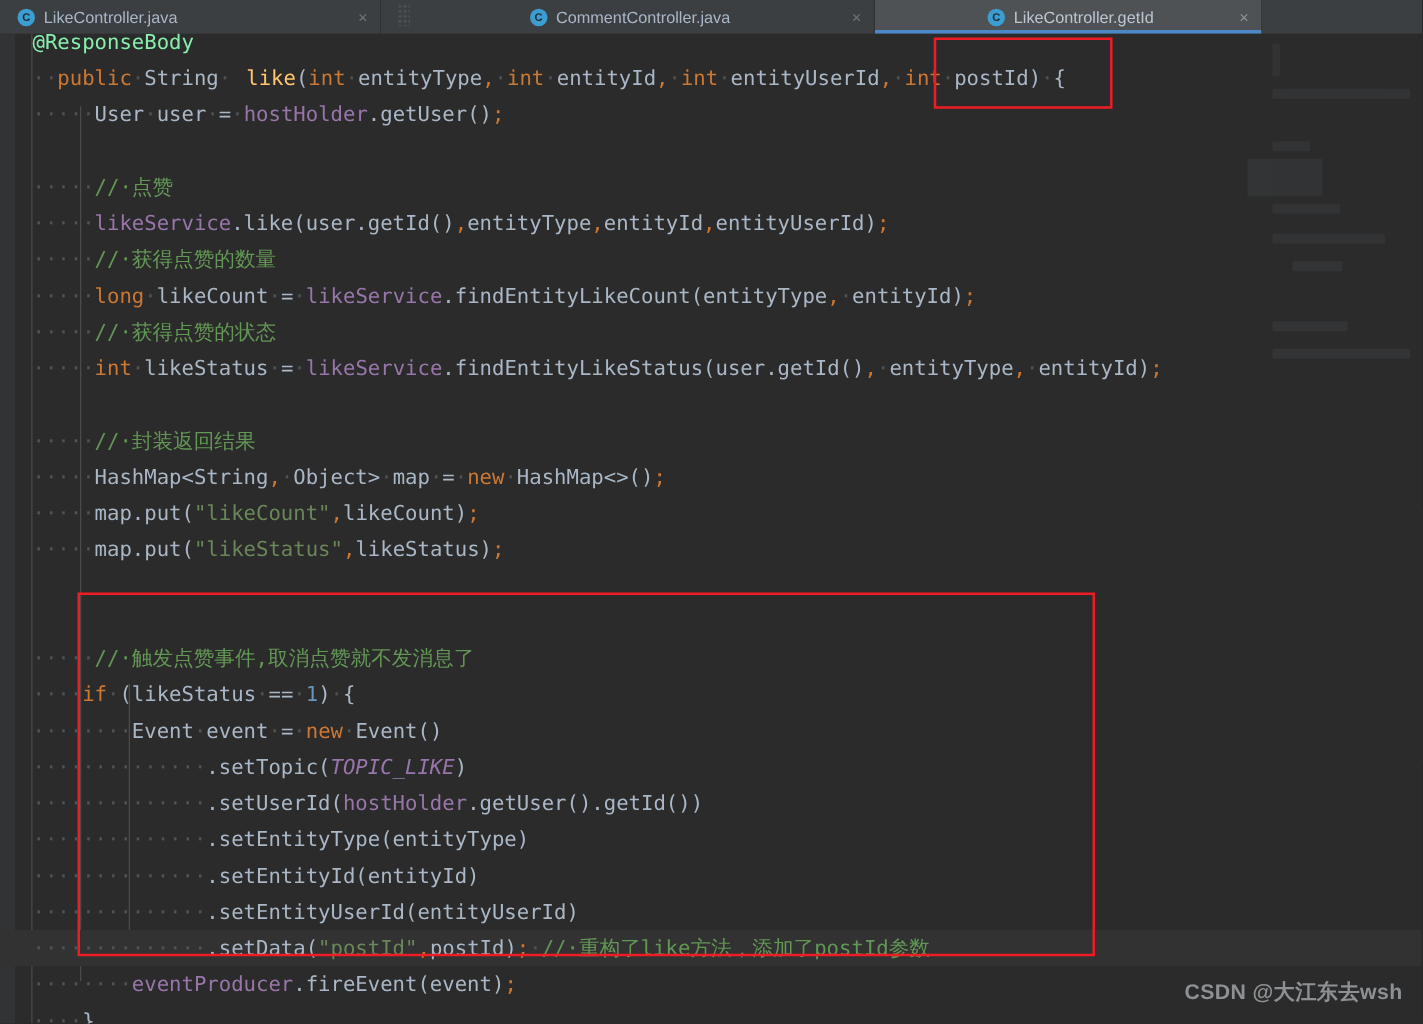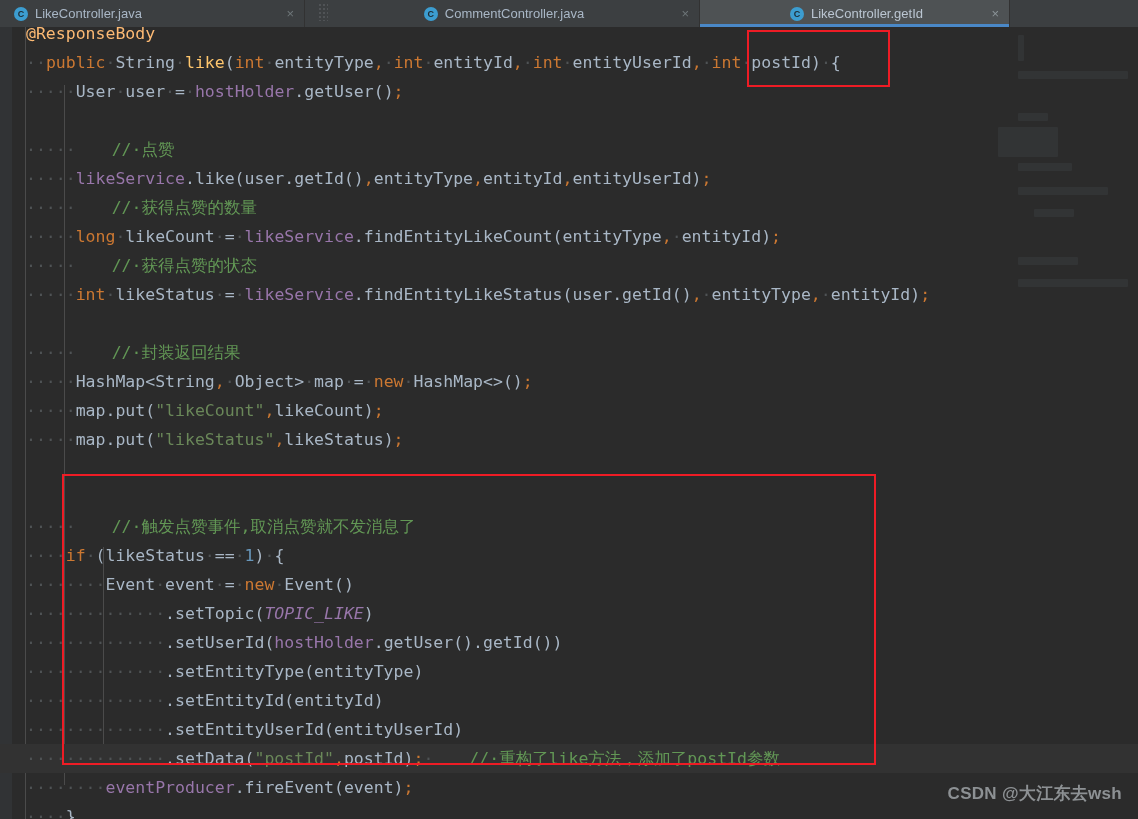--- a/index.html
+++ b/index.html
@@ -107,26 +107,26 @@
   .ln {
     position: relative;
     height: 29px;
     padding-left: 26px;
   }
   .ln.hl { background: #323232; }
 
   
   .kw   { color: #cc7832; }       
   .typ  { color: #a9b7c6; }       
-  .mth  { color: #ffc66d; }       
+  .mth  { color: #ffc66d; margin-left: 12px; }       
   .fld  { color: #9876aa; }       
   .str  { color: #6a8759; }       
-  .cmt  { color: #629755; margin-left: 36px; }       
+  .cmt  { color: #629755; }       
   .num  { color: #6897bb; }       
-  .ann  { color: #fdba74; }       
+  .ann  { color: #86efac; }       
   .sc   { color: #cc7832; }       
   .cst  { color: #9876aa; font-style: italic; } 
   .ws   { color: #4f5355; }       
 
   
   .redbox {
     position: absolute;
     border: 2px solid #ee1c25;
     pointer-events: none;
   }

